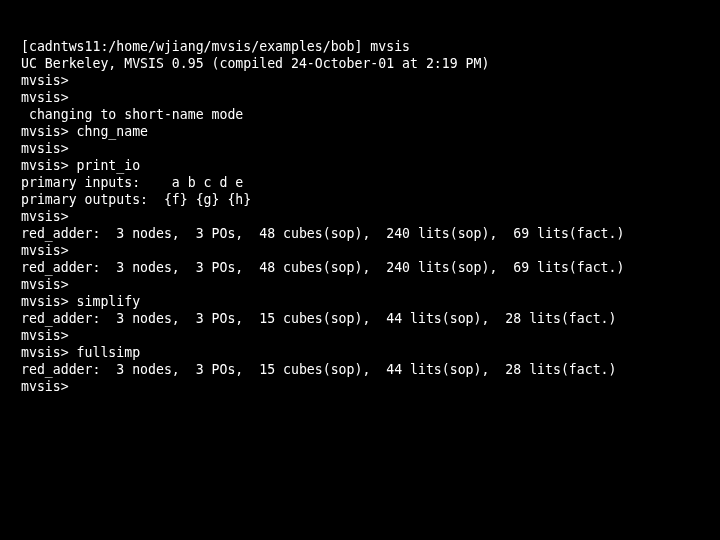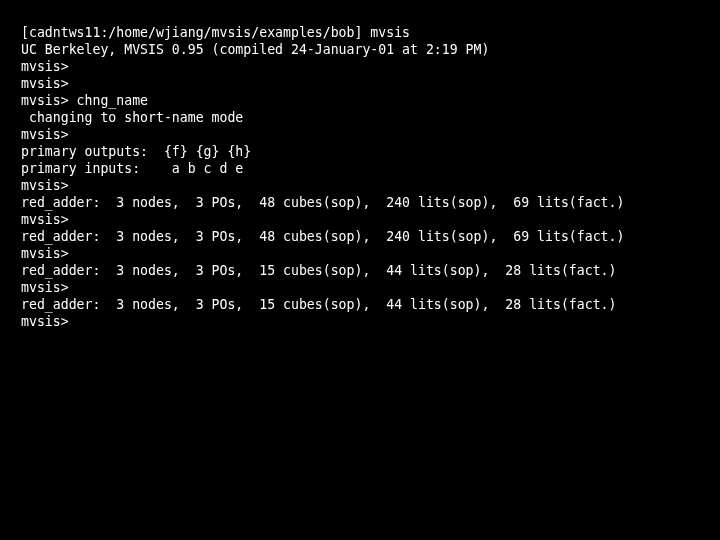--- a/index.html
+++ b/index.html
@@ -17,51 +17,54 @@
     position: relative;
     width: 720px;
     height: 540px;
     background: #000000;
     color: #ffffff;
     font-family: "DejaVu Sans Mono", "Liberation Mono", monospace;
     font-size: 13.2px;
     line-height: 17px;
     letter-spacing: 0px;
     box-sizing: border-box;
-    padding: 24px 0 0 21px;
+    padding: 38px 0 0 21px;
   }
   .tline {
     display: block;
     white-space: pre;
     height: 17px;
     font-family: "DejaVu Sans Mono", "Liberation Mono", monospace;
     font-size: 13.2px;
     line-height: 17px;
     color: #ffffff;
     margin: 0;
     padding: 0;
   }
 </style>
 </head>
 <body>
 
 <div id="terminal">
   <div id="terminal-output">
       <span class="tline">[cadntws11:/home/wjiang/mvsis/examples/bob] mvsis</span>
-      <span class="tline">UC Berkeley, MVSIS 0.95 (compiled 24-January-01 at 2:19 PM)</span>
+      <span class="tline">UC Berkeley, MVSIS 0.95 (compiled 24-October-01 at 2:19 PM)</span>
       <span class="tline">mvsis&gt;</span>
       <span class="tline">mvsis&gt;</span>
+      <span class="tline"> changing to short-name mode</span>
       <span class="tline">mvsis&gt; chng_name</span>
-      <span class="tline"> changing to short-name mode</span>
       <span class="tline">mvsis&gt;</span>
+      <span class="tline">mvsis&gt; print_io</span>
+      <span class="tline">primary inputs:    a b c d e</span>
       <span class="tline">primary outputs:  {f} {g} {h}</span>
-      <span class="tline">primary inputs:    a b c d e</span>
       <span class="tline">mvsis&gt;</span>
       <span class="tline">red_adder:  3 nodes,  3 POs,  48 cubes(sop),  240 lits(sop),  69 lits(fact.)</span>
       <span class="tline">mvsis&gt;</span>
       <span class="tline">red_adder:  3 nodes,  3 POs,  48 cubes(sop),  240 lits(sop),  69 lits(fact.)</span>
       <span class="tline">mvsis&gt;</span>
+      <span class="tline">mvsis&gt; simplify</span>
       <span class="tline">red_adder:  3 nodes,  3 POs,  15 cubes(sop),  44 lits(sop),  28 lits(fact.)</span>
       <span class="tline">mvsis&gt;</span>
+      <span class="tline">mvsis&gt; fullsimp</span>
       <span class="tline">red_adder:  3 nodes,  3 POs,  15 cubes(sop),  44 lits(sop),  28 lits(fact.)</span>
       <span class="tline">mvsis&gt;</span>
     </div>
 </div>
 
 </body></html>

